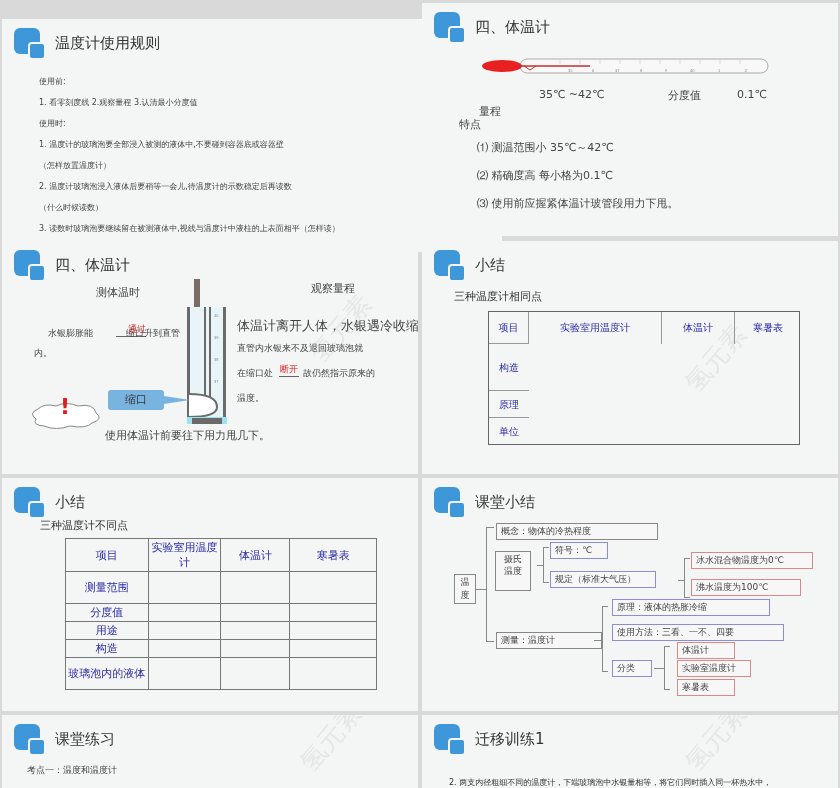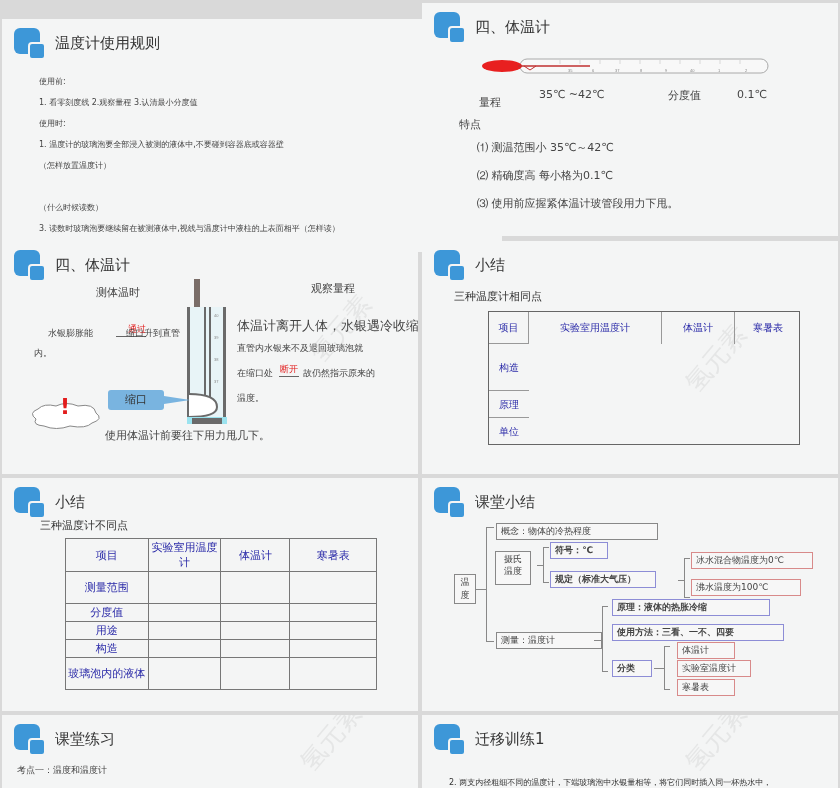--- a/index.html
+++ b/index.html
@@ -17,40 +17,41 @@
   .logo .b1 { position: absolute; left: 0; top: 0; width: 26px; height: 26px; background: #3d97d8; border-radius: 6px; }
   .logo .b2 { position: absolute; left: 14px; top: 14px; width: 18px; height: 18px; background: #3d97d8; border-radius: 4px; border: 2px solid #f4f5f5; }
   .title { position: absolute; left: 53px; top: 15px; font-size: 15px; color: #333; }
   .txt { position: absolute; color: #444; white-space: nowrap; }
   .sm { font-size: 8px; }
   .md { font-size: 11px; }
   .red { color: #e21c1c; }
   table.grid { position: absolute; border-collapse: collapse; }
   table.grid td { border: 1px solid #777; text-align: center; color: #2a2aa8; font-size: 11px; }
   .mbox { position: absolute; border: 1px solid #888; font-size: 9px; color: #444; padding: 1px 4px; white-space: nowrap; background: #f7f7f7; }
-  .mbox.p { border-color: #8d8dd6; font-weight: bold; }
+  .mbox.p { border-color: #8d8dd6; }
   .mbox.r { border-color: #d88a8a; }
   .brk { position: absolute; border: 1px solid #888; border-right: none; }
   .hl { position: absolute; height: 1px; background: #888; }
   .watermark { position: absolute; font-size: 26px; color: rgba(150,150,150,0.15); transform: rotate(-50deg); }
 </style>
 </head>
 <body>
 
 <div class="slide s1">
   <div class="logo">
       <div class="b1"></div>
       <div class="b2"></div>
     </div>
   <div class="title">温度计使用规则</div>
   <div class="txt sm" style="left:37px;top:57px">使用前:</div>
   <div class="txt sm" style="left:37px;top:78px">1.  看零刻度线    2.观察量程  3.认清最小分度值</div>
   <div class="txt sm" style="left:37px;top:99px">使用时:</div>
   <div class="txt sm" style="left:37px;top:120px">1.    温度计的玻璃泡要全部浸入被测的液体中,不要碰到容器底或容器壁</div>
   <div class="txt sm" style="left:37px;top:141px">（怎样放置温度计）</div>
+  <div class="txt sm" style="left:37px;top:162px">2.    温度计玻璃泡浸入液体后要稍等一会儿,待温度计的示数稳定后再读数</div>
   <div class="txt sm" style="left:37px;top:183px">（什么时候读数）</div>
   <div class="txt sm" style="left:37px;top:204px">3.  读数时玻璃泡要继续留在被测液体中,视线与温度计中液柱的上表面相平（怎样读）</div>
 </div>
 
 <div class="slide s2">
   <div class="logo">
       <div class="b1"></div>
       <div class="b2"></div>
     </div>
   <div class="title">四、体温计</div>
@@ -75,21 +76,21 @@
       <text x="88" y="16">35</text>
         <text x="112" y="16">6</text>
         <text x="135" y="16">37</text>
         <text x="160" y="16">8</text>
         <text x="185" y="16">9</text>
         <text x="210" y="16">40</text>
         <text x="238" y="16">1</text>
         <text x="265" y="16">2</text>
     </g>
   </svg>
-  <div class="txt md" style="left:57px;top:92px">量程</div>
+  <div class="txt md" style="left:57px;top:101px">量程</div>
   <div class="txt md" style="left:117px;top:85px">35℃ ~42℃</div>
   <div class="txt md" style="left:246px;top:85px">分度值</div>
   <div class="txt md" style="left:315px;top:85px">0.1℃</div>
   <div class="txt md" style="left:37px;top:114px">特点</div>
   <div class="txt md" style="left:55px;top:137px">⑴ 测温范围小    35℃～42℃</div>
   <div class="txt md" style="left:55px;top:165px">⑵ 精确度高    每小格为0.1℃</div>
   <div class="txt md" style="left:55px;top:193px">⑶ 使用前应握紧体温计玻管段用力下甩。</div>
 </div>
 
 <div class="slide s3">
@@ -208,21 +209,21 @@
 <div class="slide s6">
   <div class="logo">
       <div class="b1"></div>
       <div class="b2"></div>
     </div>
   <div class="title">课堂小结</div>
   <div class="mbox" style="left:32px;top:96px;width:22px;height:30px;white-space:normal;text-align:center;line-height:13px">温度</div>
   <div class="hl" style="left:54px;top:111px;width:10px"></div>
   <div class="brk" style="left:64px;top:49px;width:8px;height:115px"></div>
   <div class="mbox" style="left:74px;top:45px;width:162px">概念：物体的冷热程度</div>
-  <div class="mbox" style="left:73px;top:73px;width:36px;height:34px;white-space:normal;text-align:center;line-height:12px">摄氏温度</div>
+  <div class="mbox" style="left:73px;top:73px;width:36px;height:40px;white-space:normal;text-align:center;line-height:12px">摄氏温度</div>
   <div class="hl" style="left:115px;top:87px;width:6px"></div>
   <div class="brk" style="left:121px;top:69px;width:6px;height:36px"></div>
   <div class="mbox p" style="left:128px;top:64px;width:58px">符号：℃</div>
   <div class="mbox p" style="left:128px;top:93px;width:106px">规定（标准大气压）</div>
   <div class="hl" style="left:256px;top:102px;width:6px"></div>
   <div class="brk" style="left:262px;top:80px;width:6px;height:40px"></div>
   <div class="mbox r" style="left:269px;top:74px;width:122px">冰水混合物温度为0℃</div>
   <div class="mbox r" style="left:269px;top:101px;width:110px">沸水温度为100℃</div>
   <div class="mbox" style="left:74px;top:154px;width:106px">测量：温度计</div>
   <div class="hl" style="left:172px;top:162px;width:8px"></div>
@@ -236,21 +237,21 @@
   <div class="mbox r" style="left:255px;top:182px;width:74px">实验室温度计</div>
   <div class="mbox r" style="left:255px;top:201px;width:58px">寒暑表</div>
 </div>
 
 <div class="slide s7">
   <div class="logo">
       <div class="b1"></div>
       <div class="b2"></div>
     </div>
   <div class="title">课堂练习</div>
-  <div class="txt sm" style="left:15px;top:49px;font-size:9px">考点一：温度和温度计</div>
+  <div class="txt sm" style="left:25px;top:49px;font-size:9px">考点一：温度和温度计</div>
   <div class="watermark" style="left:290px;top:5px">氢元素</div>
 </div>
 
 <div class="slide s8">
   <div class="logo">
       <div class="b1"></div>
       <div class="b2"></div>
     </div>
   <div class="title">迁移训练1</div>
   <div class="txt sm" style="left:27px;top:62px;color:#333">2. 两支内径粗细不同的温度计，下端玻璃泡中水银量相等，将它们同时插入同一杯热水中，</div>

